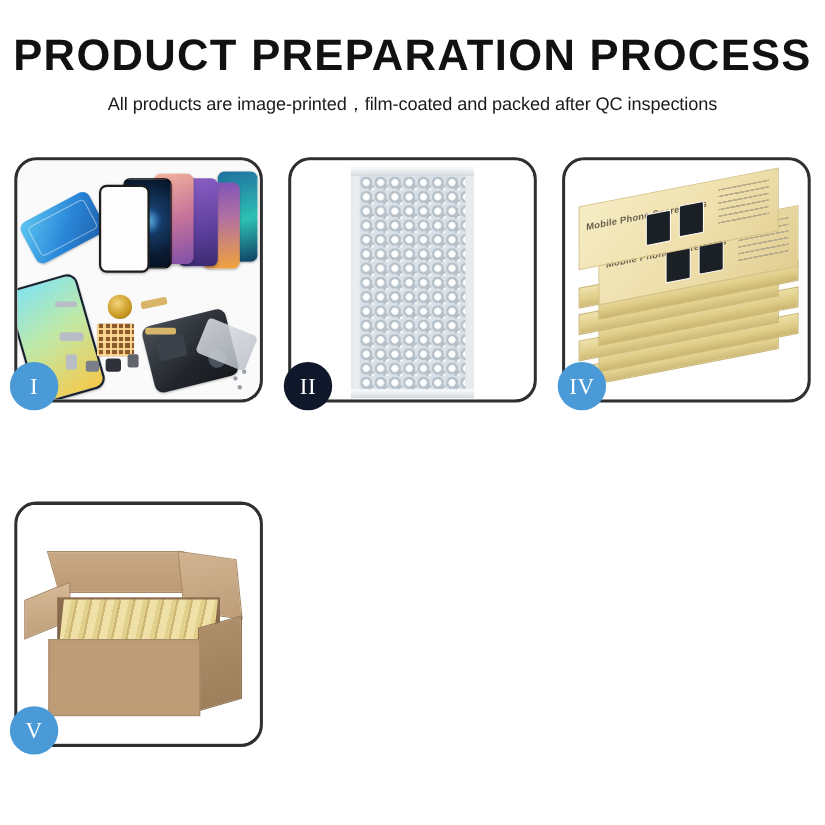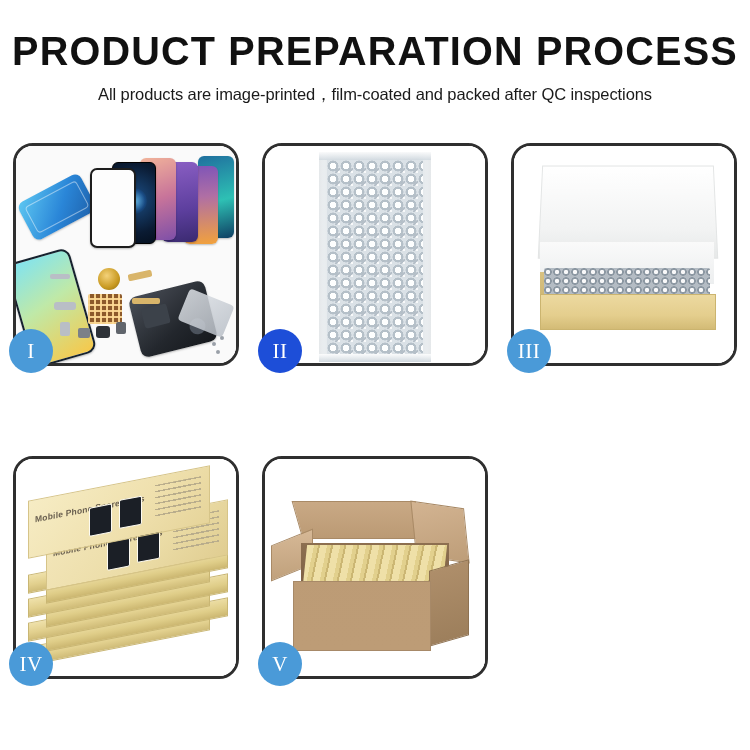--- a/index.html
+++ b/index.html
@@ -77,21 +77,21 @@
     border-radius: 50%;
     background: #4a9ad8;
     color: #ffffff;
     font-family: "Liberation Serif", serif;
     font-size: 21px;
     line-height: 44px;
     text-align: center;
     letter-spacing: 0.5px;
     z-index: 6;
   }
-  .badge.bright { background: #1d4ed8; }
+  .badge.bright { background: #0f172a; }
 
   
   .scene-parts { position: absolute; inset: 0; background: #fafafa; }
   .ph {
     position: absolute;
     border-radius: 5px;
     box-shadow: 0 1px 2px rgba(0,0,0,0.25);
   }
   .ph-fan1 { 
     left: 6px; top: 40px; width: 70px; height: 42px;
@@ -394,33 +394,20 @@
         <div class="pouch">
           <div class="pouch-seal" style="top:0;"></div>
           <div class="bubbles"></div>
           <div class="pouch-seal" style="bottom:0;"></div>
         </div>
       </div>
     </div>
     <div class="badge bright">II</div>
   </div>
 
-  <div class="panel">
-    <div class="panel-inner">
-      <div class="scene-box3">
-        <div class="b3-lid"></div>
-        <div class="b3-liner"></div>
-        <div class="b3-side-l"></div>
-        <div class="b3-side-r"></div>
-        <div class="b3-fill"></div>
-        <div class="b3-front"></div>
-      </div>
-    </div>
-    <div class="badge">III</div>
-  </div>
 
   <div class="panel">
     <div class="panel-inner">
       <div class="scene-stack">
         <div class="stack-layer" style="top:170px;"></div>
         <div class="stack-layer2" style="top:156px;"></div>
         <div class="stack-layer" style="top:146px;"></div>
         <div class="stack-layer2" style="top:132px;"></div>
         <div class="stack-layer" style="top:122px;"></div>
         <div class="stack-layer2" style="top:108px;"></div>

